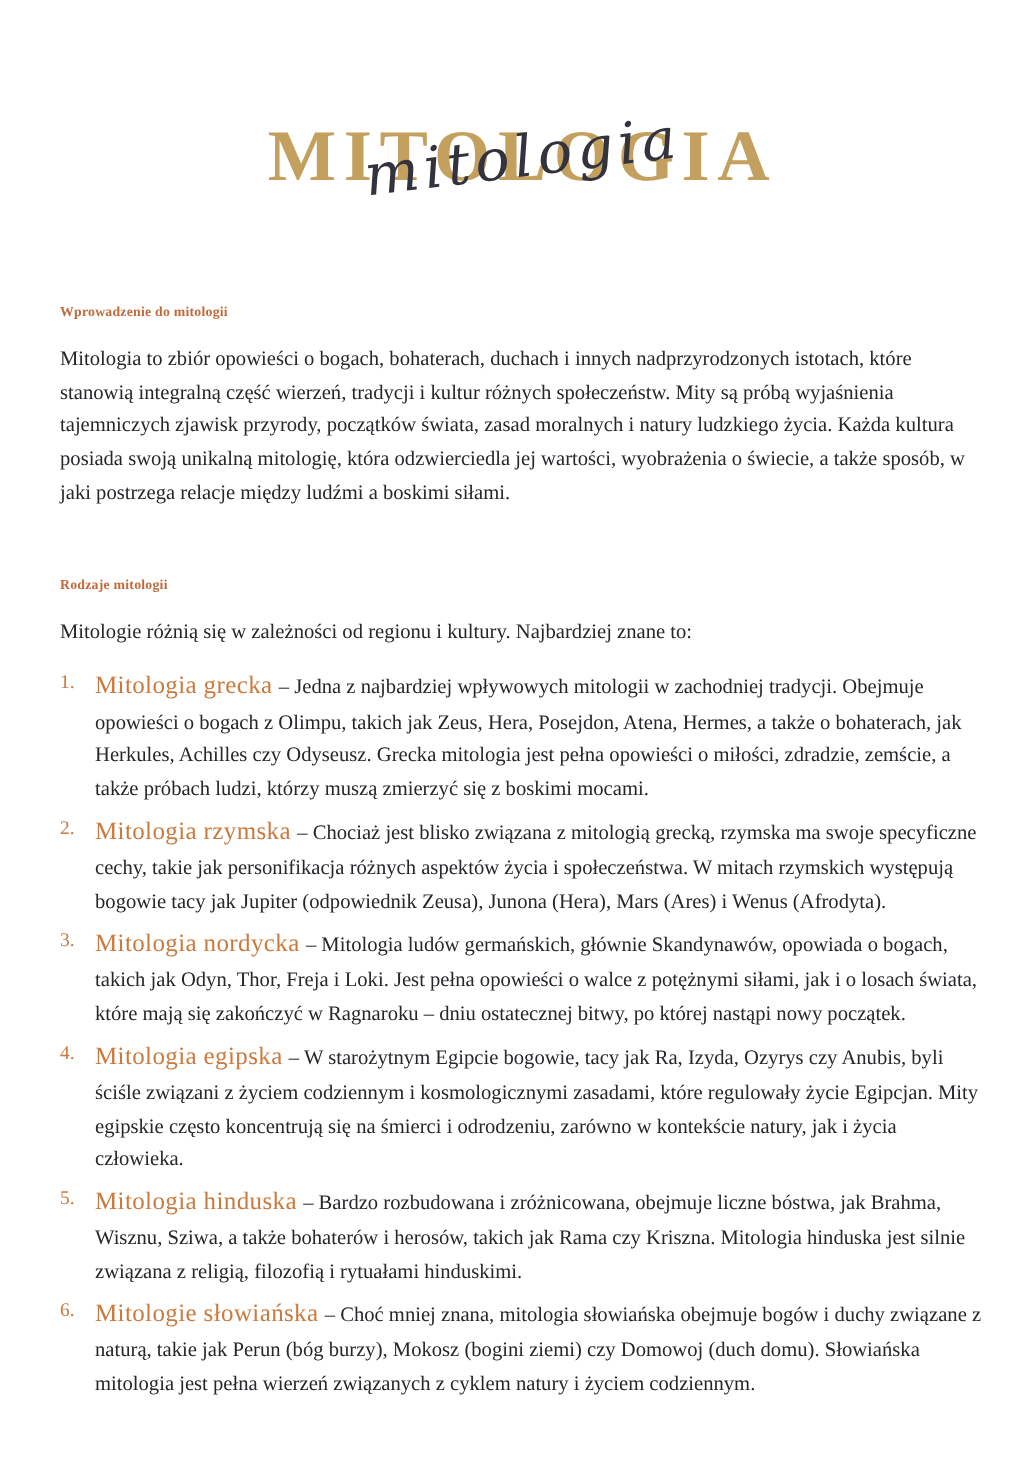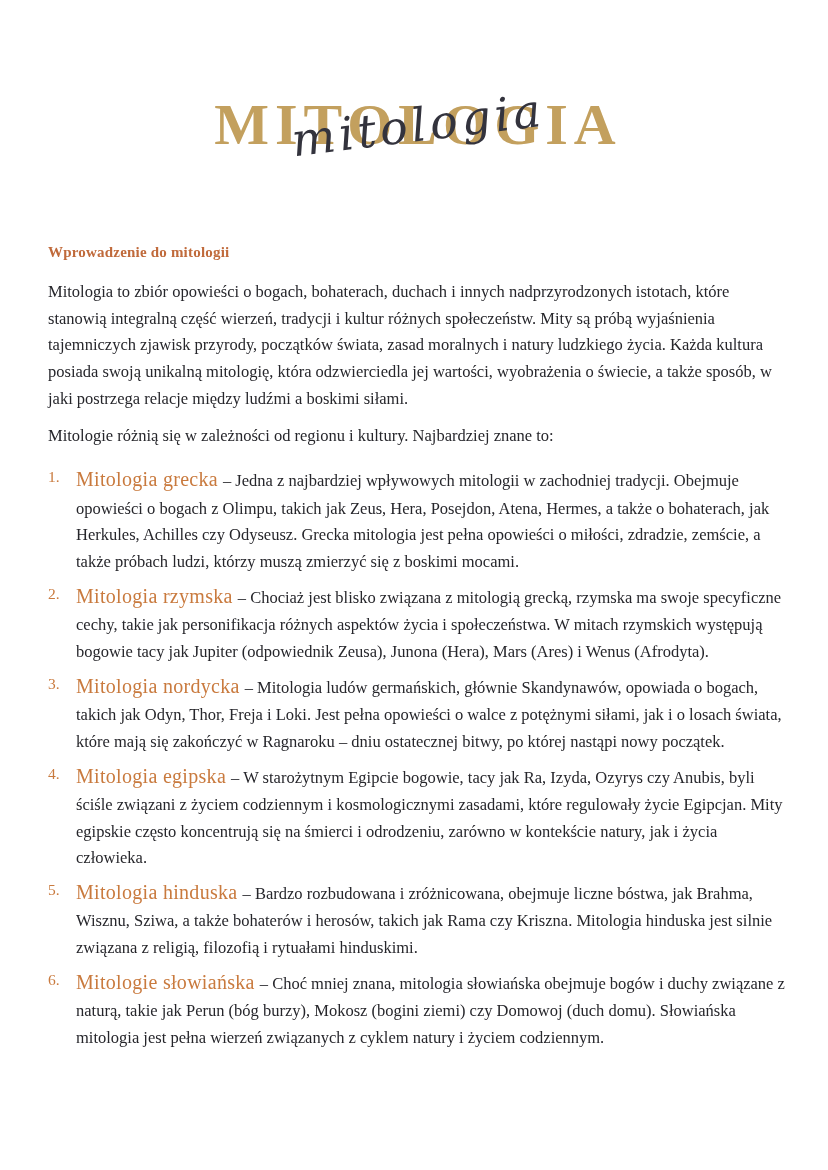--- a/index.html
+++ b/index.html
@@ -48,21 +48,21 @@
     font-style: italic;
     font-weight: 400;
     font-size: 46px;
     letter-spacing: 4px;
     color: var(--logo-script);
     white-space: nowrap;
     pointer-events: none;
   }
   
   .section-heading {
-    font-size: 15px;
+    font-size: 11px;
     font-weight: 600;
     color: var(--accent-heading);
     margin: 54px 0 18px 0;
     letter-spacing: 0.2px;
   }
   .paragraph {
     font-size: 16.5px;
     line-height: 1.62;
     margin: 10px 0 6px 0;
   }
@@ -100,20 +100,21 @@
 
   <div class="logo">
     <span class="logo-main">MITOLOGIA</span>
     <span class="logo-script">mitologia</span>
   </div>
 
   <h2 class="section-heading">Wprowadzenie do mitologii</h2>
 
   <p class="paragraph">Mitologia to zbiór opowieści o bogach, bohaterach, duchach i innych nadprzyrodzonych istotach, które stanowią integralną część wierzeń, tradycji i kultur różnych społeczeństw. Mity są próbą wyjaśnienia tajemniczych zjawisk przyrody, początków świata, zasad moralnych i natury ludzkiego życia. Każda kultura posiada swoją unikalną mitologię, która odzwierciedla jej wartości, wyobrażenia o świecie, a także sposób, w jaki postrzega relacje między ludźmi a boskimi siłami.</p>
 
+  <h2 class="section-heading">Rodzaje mitologii</h2>
 
   <p class="paragraph">Mitologie różnią się w zależności od regionu i kultury. Najbardziej znane to:</p>
 
   <ol class="myth-list">
 
     <li class="myth-item">
       <span class="num">1.</span>
       <div class="item-text">
         <span class="item-title">Mitologia grecka</span><span class="item-body">– Jedna z najbardziej wpływowych mitologii w zachodniej tradycji. Obejmuje opowieści o bogach z Olimpu, takich jak Zeus, Hera, Posejdon, Atena, Hermes, a także o bohaterach, jak Herkules, Achilles czy Odyseusz. Grecka mitologia jest pełna opowieści o miłości, zdradzie, zemście, a także próbach ludzi, którzy muszą zmierzyć się z boskimi mocami.</span>
       </div>

